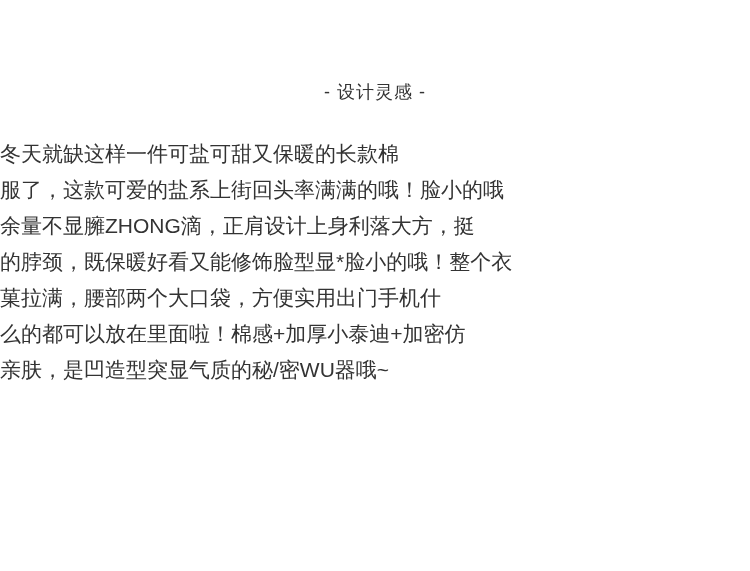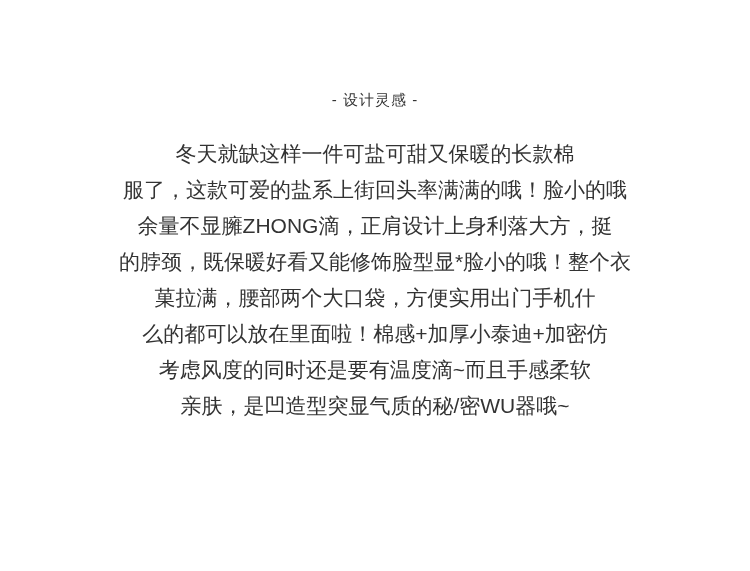--- a/index.html
+++ b/index.html
@@ -9,32 +9,32 @@
   }
   .page {
     position: relative;
     width: 750px;
     height: 571px;
     background: #ffffff;
     overflow: hidden;
     font-family: "Liberation Sans", "DejaVu Sans", sans-serif;
   }
   .section-title {
-    margin: 16px;
+    margin: 8px;
     padding-top: 74px;
     text-align: center;
-    font-size: 15px;
+    font-size: 18px;
     line-height: 20px;
     font-weight: 500;
     color: #333333;
     letter-spacing: 1px;
   }
   .description {
-    margin-top: 26px;
-    text-align: center;
+    margin-top: 34px;
+    text-align: left;
     font-size: 21px;
     line-height: 36px;
     font-weight: 400;
     color: #333333;
   }
   .description p {
     margin: 0;
     padding: 0;
     white-space: nowrap;
   }
@@ -45,16 +45,15 @@
 <div class="page">
   <h2 class="section-title">- 设计灵感 -</h2>
 
   <div class="description">
     <p>冬天就缺这样一件可盐可甜又保暖的长款棉</p>
     <p>服了，这款可爱的盐系上街回头率满满的哦！脸小的哦</p>
     <p>余量不显臃ZHONG滴，正肩设计上身利落大方，挺</p>
     <p>的脖颈，既保暖好看又能修饰脸型显*脸小的哦！整个衣</p>
     <p>菓拉满，腰部两个大口袋，方便实用出门手机什</p>
     <p>么的都可以放在里面啦！棉感+加厚小泰迪+加密仿</p>
-    <p>考虑风度的同时还是要有温度滴~而且手感柔软</p>
     <p>亲肤，是凹造型突显气质的秘/密WU器哦~</p>
   </div>
 </div>
 
 </body></html>

